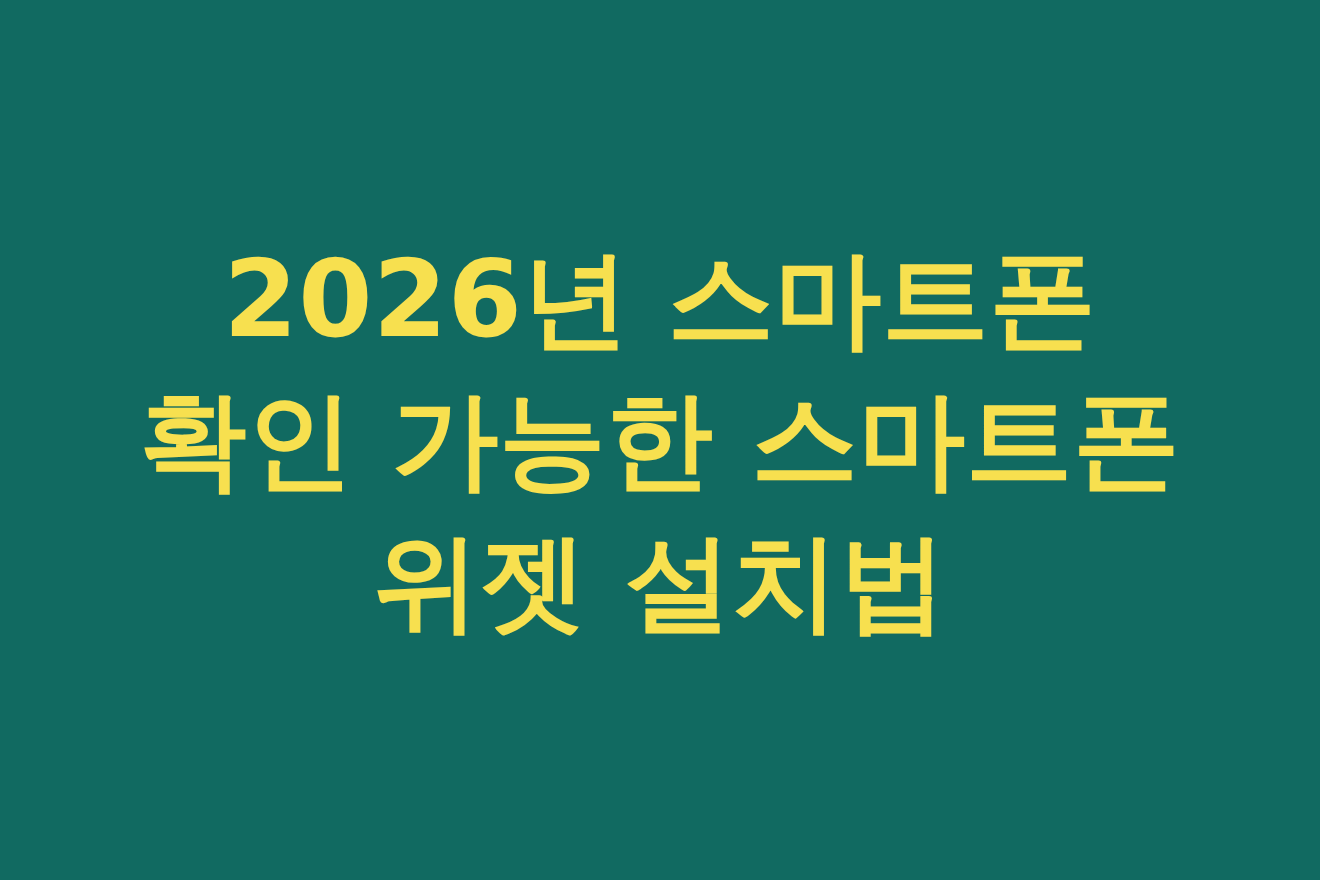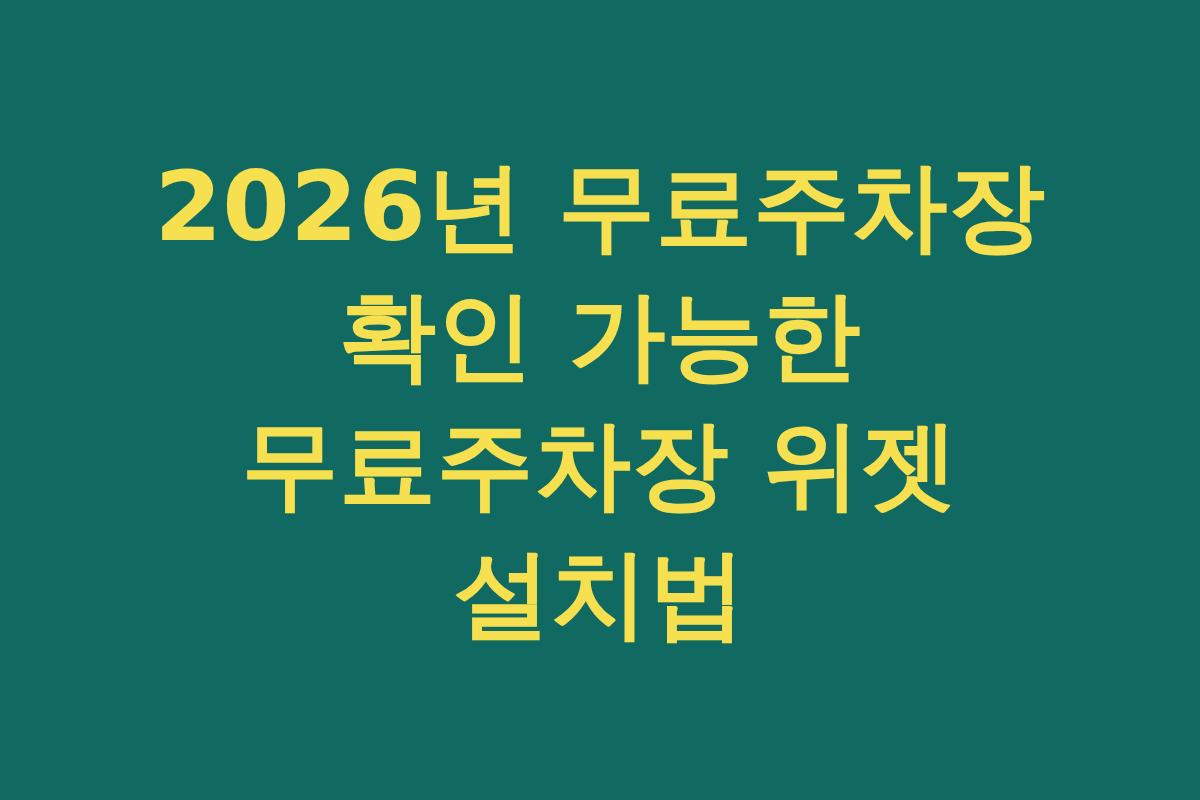--- a/index.html
+++ b/index.html
@@ -41,14 +41,14 @@
     word-break: keep-all;
     overflow-wrap: break-word;
     text-rendering: optimizeLegibility;
     -webkit-font-smoothing: antialiased;
   }
 </style>
 </head>
 <body>
 
 <div id="thumbnail-card" style="background-color: rgb(17, 106, 97);">
-  <h1 id="title-text" style="color: rgb(247, 224, 79);">2026년 무료주차장 확인 가능한 무료주차장 위젯 설치법</h1>
+  <h1 id="title-text" style="color: rgb(247, 224, 79);">2026년 스마트폰 확인 가능한 스마트폰 위젯 설치법</h1>
 </div>
 
 </body></html>

